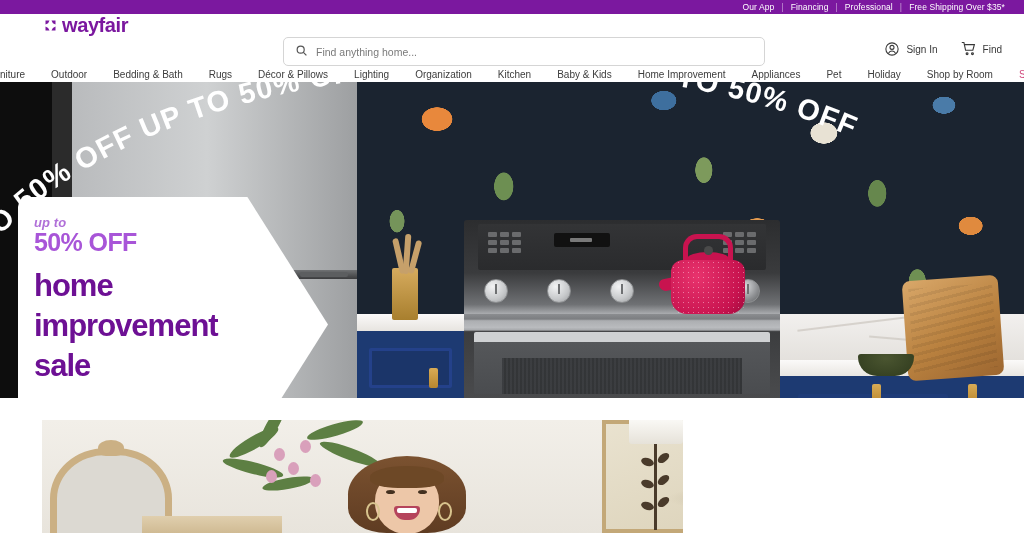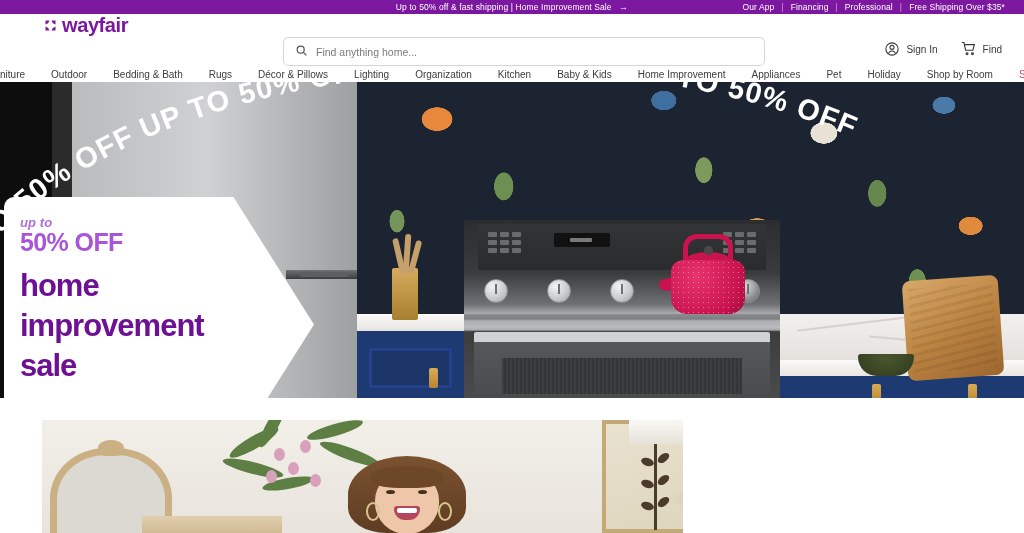--- a/index.html
+++ b/index.html
@@ -233,21 +233,21 @@
     position:absolute; left:300px; top:190px; width:48px; height:5px;
     background:#5c5e60; border-radius:2px;
   }
 
   
   .arc-svg{ position:absolute; left:0; top:0; width:1024px; height:316px; pointer-events:none; }
   .arc-text{ font-family:"Liberation Sans", sans-serif; font-size:29px; font-weight:700; fill:#fff; letter-spacing:1.2px; }
 
   
   .hero-card{
-    position:absolute; left:4px; top:115px; width:310px; height:255px;
+    position:absolute; left:18px; top:115px; width:310px; height:255px;
     background:#fff;
     clip-path:polygon(0 0, 74% 0, 100% 50%, 74% 100%, 0 100%);
     border-radius:10px;
   }
   .hero-card-inner{ padding:18px 0 0 16px; }
   .upto{ font-size:13px; font-style:italic; color:#b06fd8; font-weight:600; letter-spacing:.1px; }
   .fifty{ font-size:25px; font-weight:700; color:#a855d8; letter-spacing:-.6px; line-height:1.05; margin-top:-1px; }
   .headline{
     font-size:31px; font-weight:700; color:#6d1094; line-height:1.28;
     letter-spacing:-1px; margin-top:11px;
@@ -333,24 +333,20 @@
   }
   .stem{ position:absolute; left:27px; top:16px; width:2.5px; height:86px; background:#4a3b2b; }
   .leaf{
     position:absolute; width:13px; height:8px; background:#4a3b2b; border-radius:60% 40% 60% 40%;
   }
 </style>
 </head>
 <body>
 
 <div class="promo-bar">
-  <div class="promo-left">
-    <span>Up to 50% off &amp; fast shipping | Home Improvement Sale</span>
-    <span class="arrow-glyph">→</span>
-  </div>
   <div class="promo-right">
     <span class="lnk">Our App</span>
     <span class="promo-sep">|</span>
     <span class="lnk">Financing</span>
     <span class="promo-sep">|</span>
     <span class="lnk">Professional</span>
     <span class="promo-sep">|</span>
     <span class="lnk">Free Shipping Over $35*</span>
   </div>
 </div>

